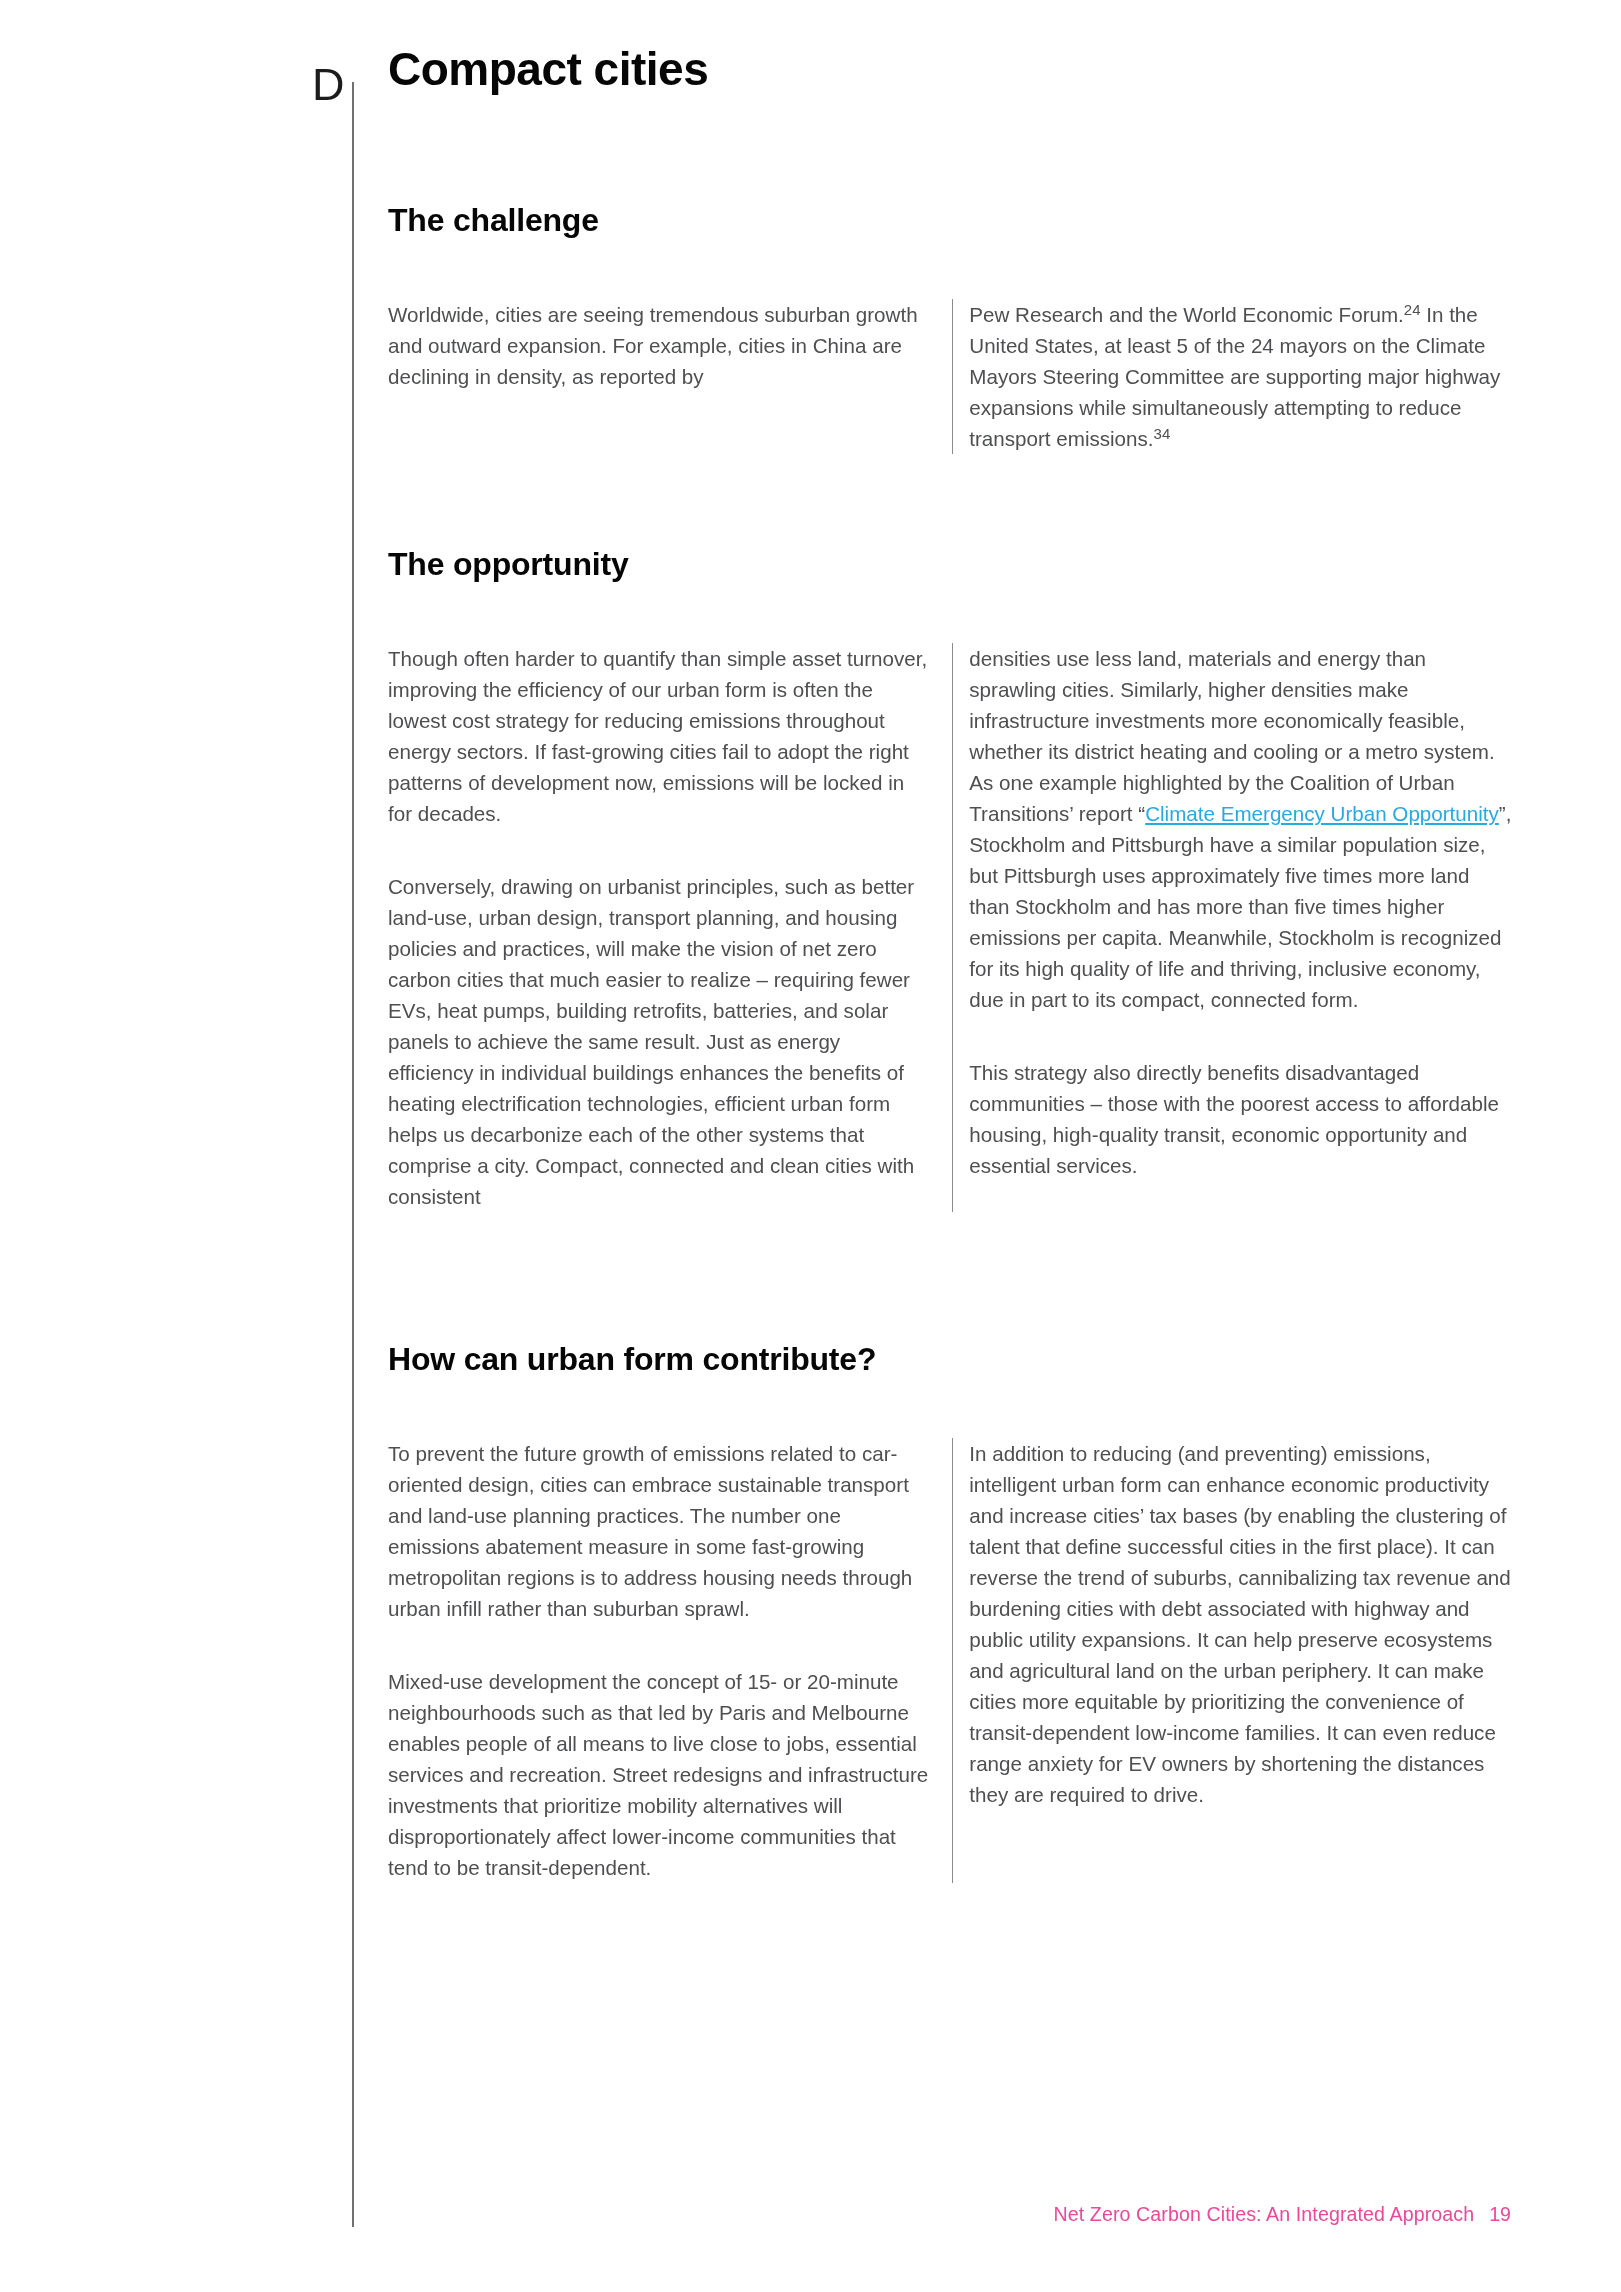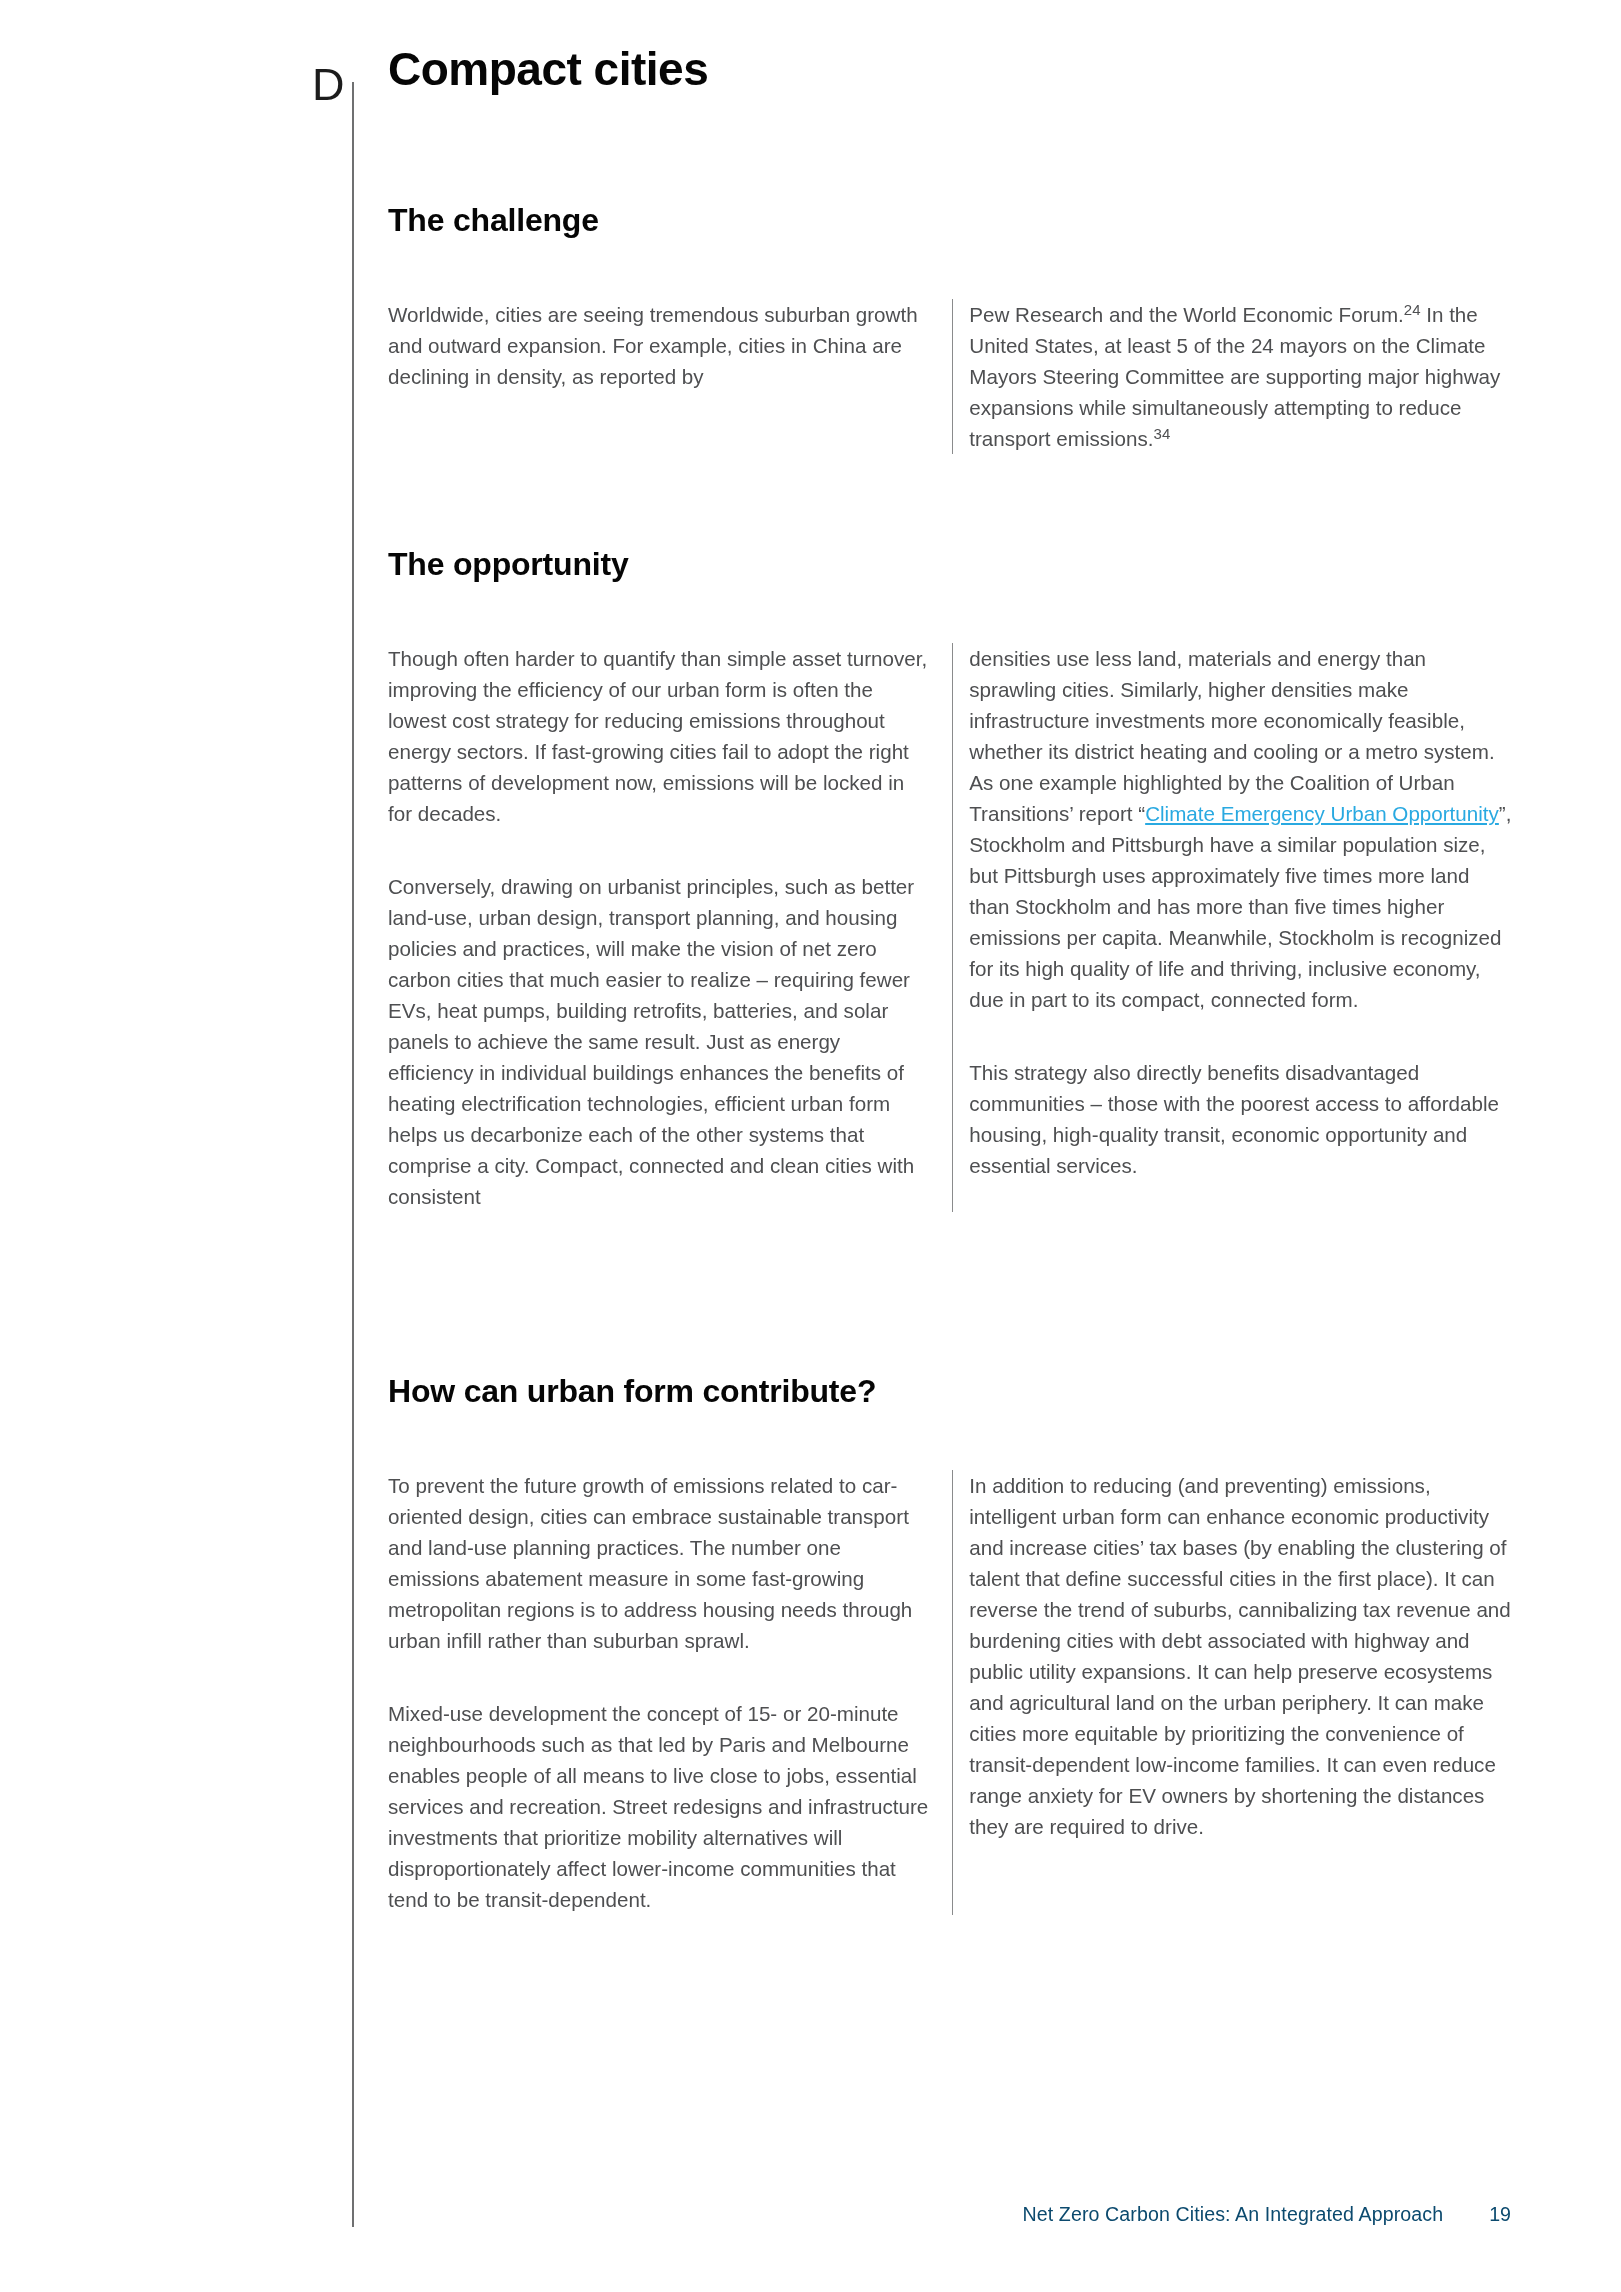--- a/index.html
+++ b/index.html
@@ -98,31 +98,31 @@
   }
   a.doc-link {
     color: var(--link-color);
     text-decoration: underline;
     cursor: pointer;
     margin-top: 34px;
   }
 
   #sec-challenge  { top: 201px; }
   #sec-opportunity { top: 545px; }
-  #sec-contribute { top: 1372px; }
+  #sec-contribute { top: 1340px; }
 
   .page-footer {
     position: absolute;
     top: 2203px;
     right: 110px;
     display: flex;
     align-items: baseline;
-    gap: 46px;
+    gap: 15px;
     font-size: 19.6px;
-    color: #0c4a6e;
+    color: #ec4899;
   }
   .page-footer .footer-title { letter-spacing: 0.1px; }
   .page-footer .page-number { }
 </style>
 </head>
 <body>
 
 <span class="chapter-letter">D</span>
 <div class="chapter-rule"></div>
 <h1 class="page-title">Compact cities</h1>

